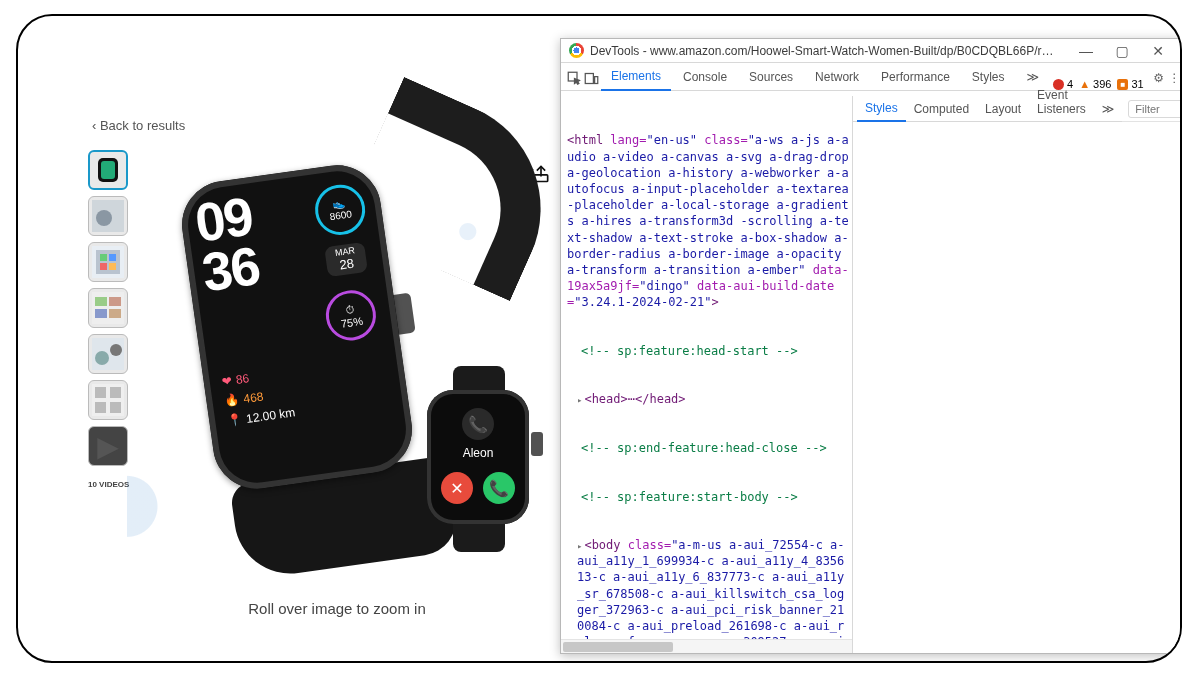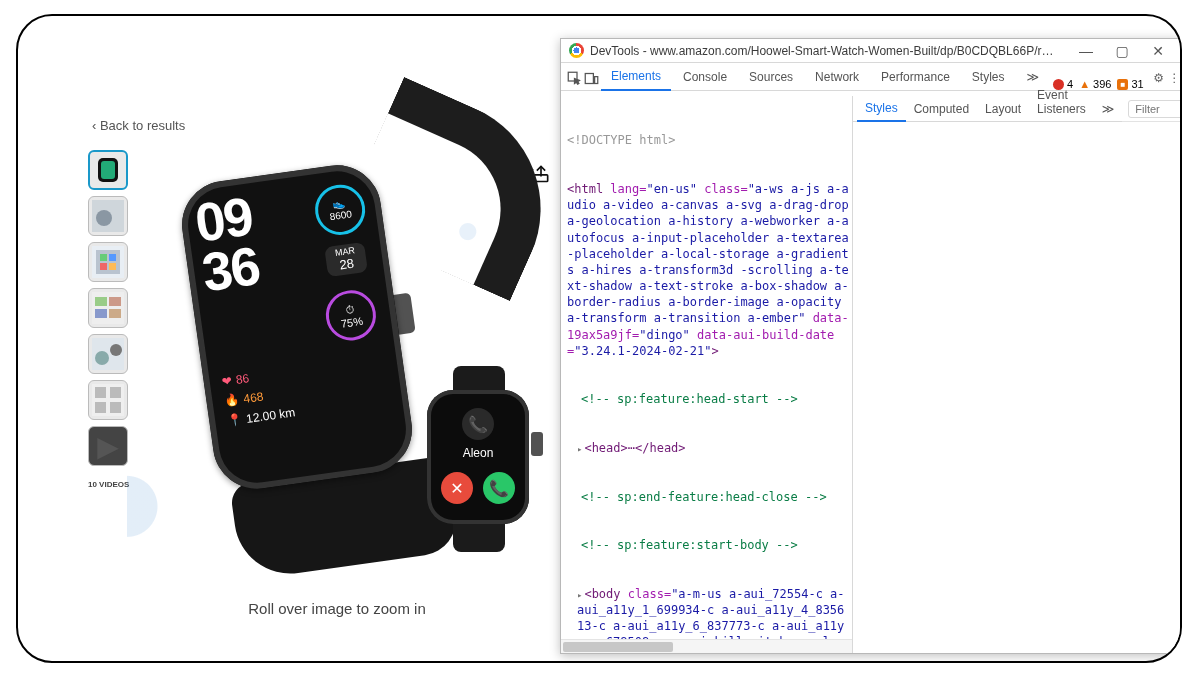--- a/index.html
+++ b/index.html
@@ -222,21 +222,20 @@
             <span>31</span>
           </span>
       </span>
       <span class="picker">⚙</span>
       <span class="picker">⋮</span>
     </div>
 
     <div class="dt-body">
 
       <div class="code">
-        <span class="row doctype">&lt;!DOCTYPE html&gt;</span>
         <span class="row"><span class="tag">&lt;html </span><span class="attr">lang=</span><span class="str">"en-us"</span><span class="attr"> class=</span><span class="str">"a-ws a-js a-audio a-video a-canvas a-svg a-drag-drop a-geolocation a-history a-webworker a-autofocus a-input-placeholder a-textarea-placeholder a-local-storage a-gradients a-hires a-transform3d -scrolling a-text-shadow a-text-stroke a-box-shadow a-border-radius a-border-image a-opacity a-transform a-transition a-ember"</span><span class="attr"> data-19ax5a9jf=</span><span class="str">"dingo"</span><span class="attr"> data-aui-build-date=</span><span class="str">"3.24.1-2024-02-21"</span><span class="tag">&gt;</span></span>
         <span class="row cmt" style="padding-left:14px">&lt;!-- sp:feature:head-start --&gt;</span>
         <span class="row" style="padding-left:10px"><span class="caret"></span><span class="tag">&lt;head&gt;⋯&lt;/head&gt;</span></span>
         <span class="row cmt" style="padding-left:14px">&lt;!-- sp:end-feature:head-close --&gt;</span>
         <span class="row cmt" style="padding-left:14px">&lt;!-- sp:feature:start-body --&gt;</span>
         <span class="row" style="padding-left:10px"><span class="caret"></span><span class="tag">&lt;body </span><span class="attr">class=</span><span class="str">"a-m-us a-aui_72554-c a-aui_a11y_1_699934-c a-aui_a11y_4_835613-c a-aui_a11y_6_837773-c a-aui_a11y_sr_678508-c a-aui_killswitch_csa_logger_372963-c a-aui_pci_risk_banner_210084-c a-aui_preload_261698-c a-aui_rel_noreferrer_noopener_309527-c a-aui_template_weblab_cache_333406-c a-aui_tnr_v2_180836-c a-meter-animate"</span></span>
         
         
         
         <div class="hscroll"><div class="thumbbar"></div></div>

